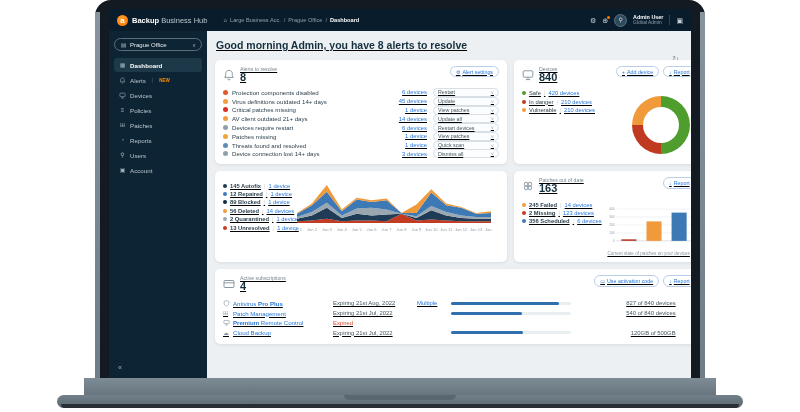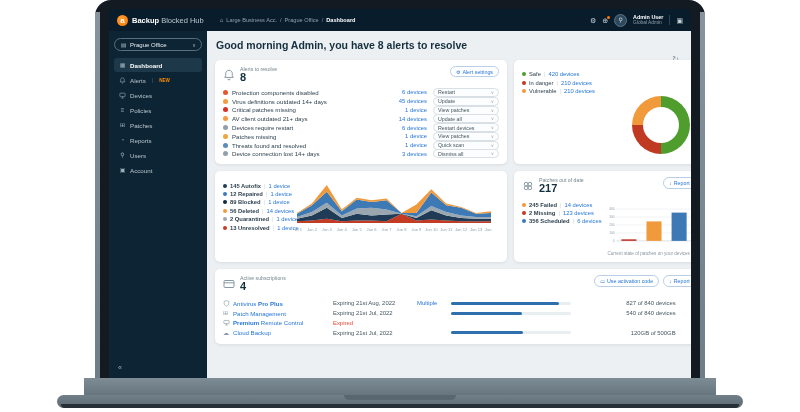--- a/index.html
+++ b/index.html
@@ -39,21 +39,21 @@
            font-size:6px;color:#e8eef1;margin-bottom:7px;}
   .orgpill .chev{margin-left:auto;color:#9fb0ba;font-size:5px;}
   .nav-item{display:flex;align-items:center;gap:4px;padding:3.5px 5px;border-radius:3px;font-size:6.2px;color:#b9c6cd;margin-bottom:1px;}
   .nav-item.active{background:#1c3849;color:#fff;font-weight:bold;}
   .nav-ic{width:7px;font-size:6px;color:#9fb0ba;text-align:center;flex:none;line-height:1;}
   .nav-ic svg{display:block;margin:0 auto;}
   .badge-new{color:#ff8a00;font-size:4.6px;font-weight:bold;margin-left:2px;}
   .badge-pipe{color:#51677a;font-size:5px;margin-left:2px;}
   .side-spacer{flex:1;}
   .collapse{font-size:7px;color:#9fb0ba;padding:2px 4px;}
-  .main{flex:1;position:relative;padding:6px 8px 8px;min-width:0;}
+  .main{flex:1;position:relative;padding:6px 8px 8px;min-width:0;text-decoration:underline;}
   .greeting{font-size:10.5px;font-weight:bold;color:#14303e;margin:2px 0 0 1px;}
   .refresh{position:absolute;right:12px;top:24px;font-size:8px;color:#8b99a3;}
   .cards{display:grid;grid-template-columns:292px 1fr;gap:7px;margin-top:9px;}
   .card{background:#fff;border-radius:5px;box-shadow:0 1px 3px rgba(20,48,62,.10);padding:6px 8px;position:relative;}
   .card.wide{grid-column:1/3;}
   .chead{display:flex;align-items:flex-start;}
   .hicon{color:#7c8d98;margin:1px 5px 0 0;flex:none;}
   .hlabel{font-size:5.2px;color:#76868f;}
   .hcount{font-size:11px;font-weight:bold;color:#14303e;line-height:1.05;}
   .hbtns{margin-left:auto;display:flex;gap:4px;}
@@ -103,21 +103,21 @@
 <body>
 
 <div class="stage">
   <div class="laptop-frame">
     <div class="screen">
 
       <div class="topbar">
         <div class="logo">a</div>
         <div class="brand">
           <b>Backup</b>
-          <span>Blocked Hub</span>
+          <span>Business Hub</span>
         </div>
         <div class="crumbs">
           <span class="tb-ic" style="font-size:6px">⌂</span>
           <span>Large Business Acc.</span>
             <span>/</span>
           <span>Prague Office</span>
             <span>/</span>
           <span class="cur">Dashboard</span>
         </div>
         <div class="tb-right">
@@ -282,20 +282,40 @@
                     <a class="a-link">3 devices</a>
                     <span class="a-select">
                       <span>Dismiss all</span>
                       <span class="chev-s">∨</span>
                     </span>
                   </div>
               </div>
             </div>
 
             <div class="card">
+              <div class="chead">
+                <span class="hicon"><svg width="12" height="12" viewBox="0 0 12 12">
+                      <rect x="1.2" y="1.8" width="9.6" height="6.4" rx="1" fill="none" stroke="currentColor" stroke-width=".9"></rect>
+                      <path d="M6 8.2v2M3.8 10.6h4.4" stroke="currentColor" stroke-width=".9" fill="none"></path>
+                    </svg></span>
+                <div>
+                  <div class="hlabel">Devices</div>
+                  <div class="hcount">840</div>
+                </div>
+                <div class="hbtns">
+                  <span class="pill">
+                      <span class="pic">+</span>
+                      <span>Add device</span>
+                    </span>
+                  <span class="pill">
+                      <span class="pic">↓</span>
+                      <span>Report</span>
+                    </span>
+                </div>
+              </div>
               <div style="margin-top:4px">
                 <div class="leg">
                     <span class="ldot" style="background: rgb(78, 157, 45);"></span>
                     <span class="lname" style="font-weight:normal">Safe</span>
                     <span class="lpipe">|</span>
                     <a class="llink">420 devices</a>
                   </div>
                 <div class="leg">
                     <span class="ldot" style="background: rgb(192, 58, 33);"></span>
                     <span class="lname" style="font-weight:normal">In danger</span>
@@ -381,21 +401,21 @@
             <div class="card">
               <div class="chead">
                 <span class="hicon"><svg width="12" height="12" viewBox="0 0 12 12">
                       <circle cx="4.2" cy="4.2" r="1.9" fill="none" stroke="currentColor" stroke-width=".9"></circle>
                       <circle cx="7.8" cy="4.2" r="1.9" fill="none" stroke="currentColor" stroke-width=".9"></circle>
                       <circle cx="4.2" cy="7.8" r="1.9" fill="none" stroke="currentColor" stroke-width=".9"></circle>
                       <circle cx="7.8" cy="7.8" r="1.9" fill="none" stroke="currentColor" stroke-width=".9"></circle>
                     </svg></span>
                 <div>
                   <div class="hlabel">Patches out of date</div>
-                  <div class="hcount">217</div>
+                  <div class="hcount">163</div>
                 </div>
                 <div class="hbtns">
                   <span class="pill">
                       <span class="pic">↓</span>
                       <span>Report</span>
                     </span>
                 </div>
               </div>
               <div class="p-body">
                 <div class="p-legcol">

